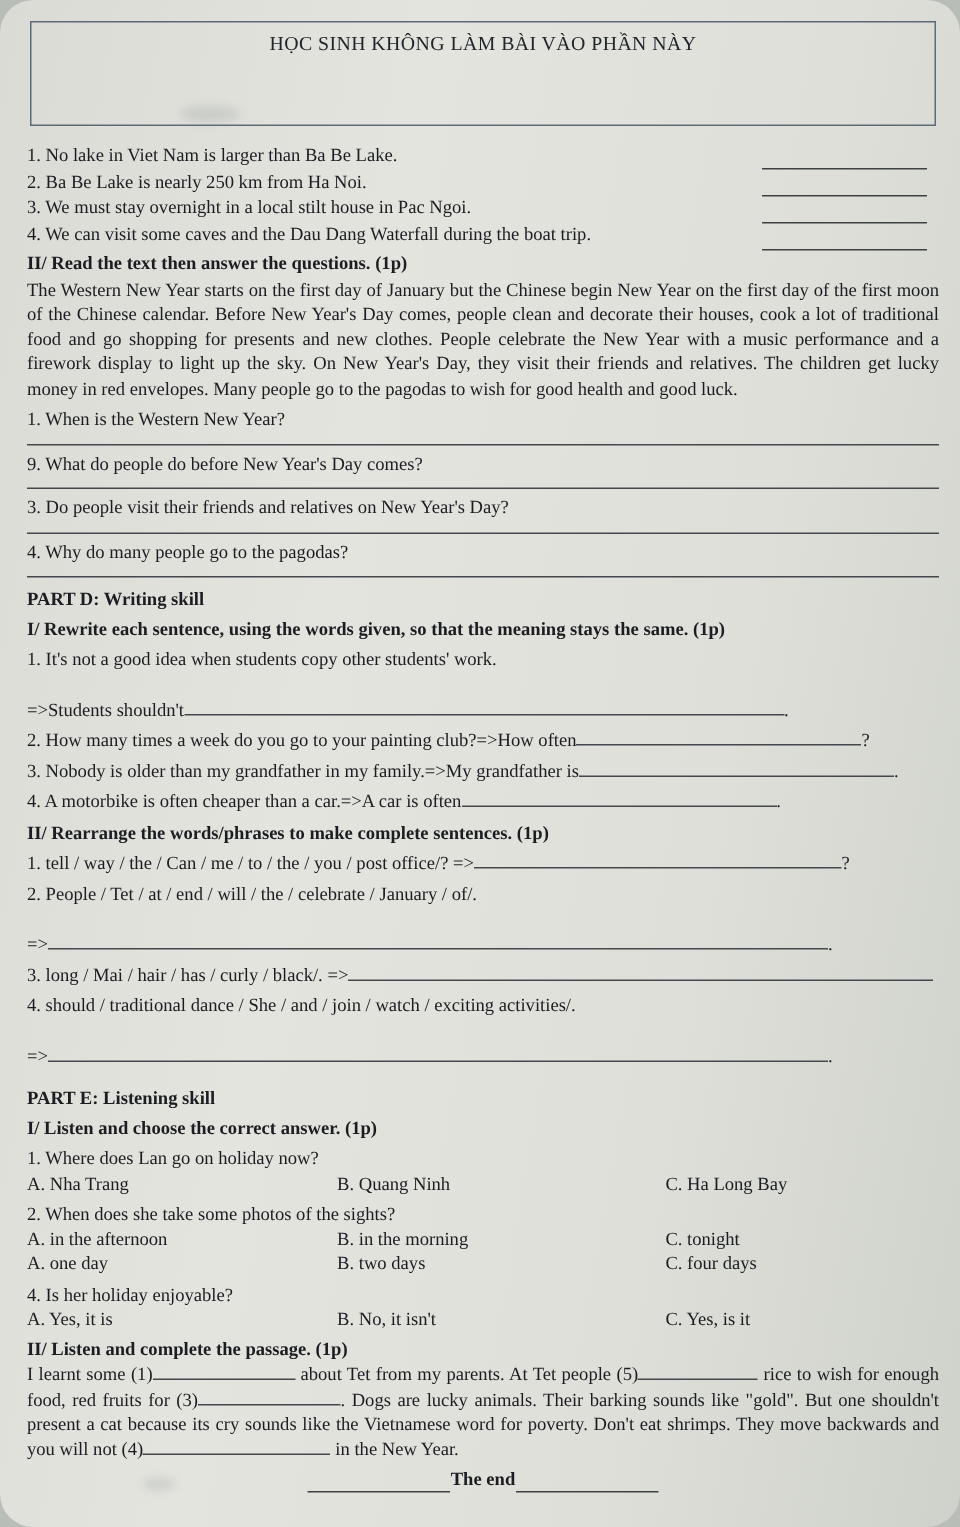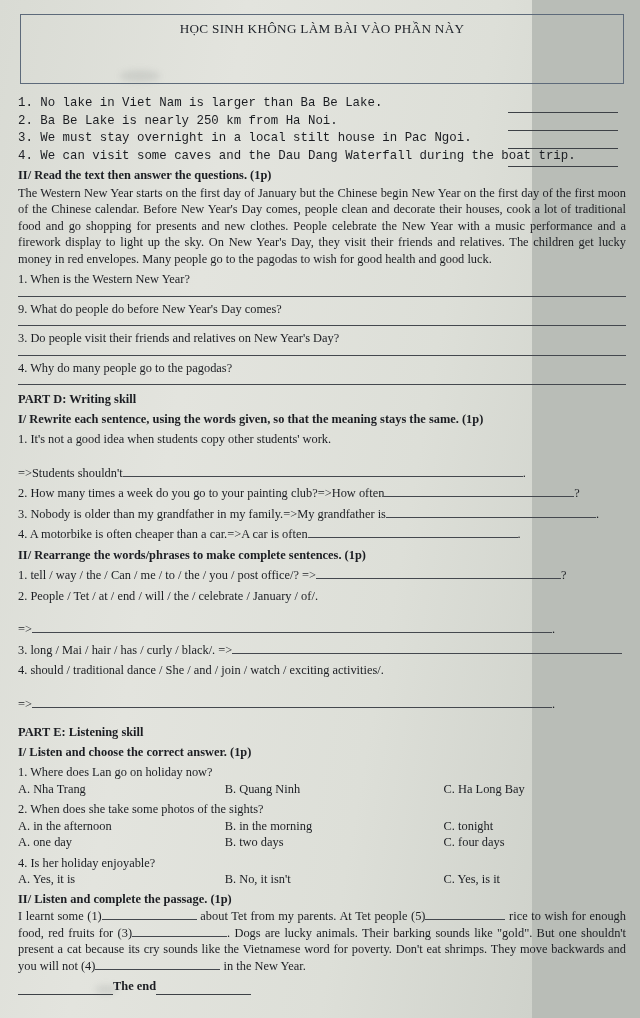--- a/index.html
+++ b/index.html
@@ -8,26 +8,27 @@
     background: #b9bdb7;
   }
   body {
     width: 640px;
     height: 1018px;
     overflow: hidden;
     font-family: "Liberation Serif", serif;
   }
   .page {
     position: relative;
-    width: 532px;
+    width: 640px;
     height: 1018px;
     background: #d8dad3;
     background: linear-gradient(100deg, #d9dbd4 0%, #e3e4de 35%, #dddfd8 70%, #cfd2cb 100%);
     box-sizing: border-box;
     padding: 0;
+    border-radius: 22px;
   }
   .sheet {
     position: absolute;
     left: 8px;
     top: 6px;
     width: 624px;
     height: 1000px;
     background: transparent;
   }
   .content {
@@ -50,21 +51,21 @@
     top: 5px;
     left: 0;
     right: 0;
     text-align: center;
     font-variant: small-caps;
     font-size: 13.2px;
     letter-spacing: 0.3px;
     color: #20242b;
   }
   .gap-sm { height: 10px; }
-  .num-line { margin: 1px 0; font-family: Liberation Mono, monospace; }
+  .num-line { margin: 1px 0; }
   .sec-head {
     font-weight: bold;
     margin-top: 3px;
   }
   .para {
     text-align: justify;
     margin: 1px 0 0 0;
   }
   .q-line { margin-top: 4px; }
   .ans-rule {
@@ -92,20 +93,21 @@
   .topans {
     position: relative;
   }
   .cols {
     display: flex;
   }
   .cols > div:nth-child(1) { width: 34%; }
   .cols > div:nth-child(2) { width: 36%; }
   .cols > div:nth-child(3) { width: 30%; }
   .end-wrap {
+    text-align: center;
     margin-top: 4px;
   }
   .end-line {
     display: inline-block;
     border-bottom: 1px solid #3d4146;
     width: 95px;
     height: 10px;
     vertical-align: bottom;
   }
   .end-word { font-weight: bold; }

